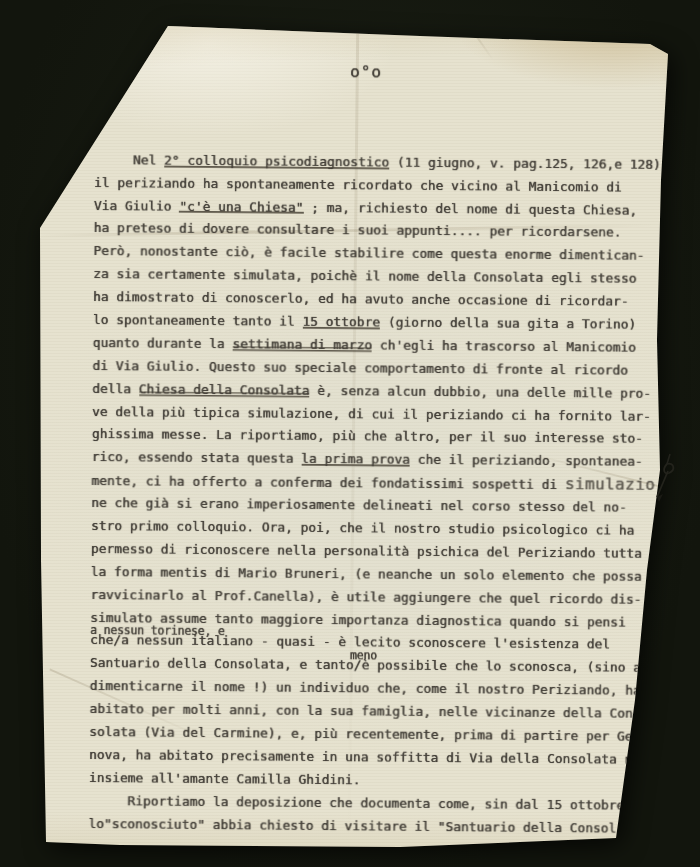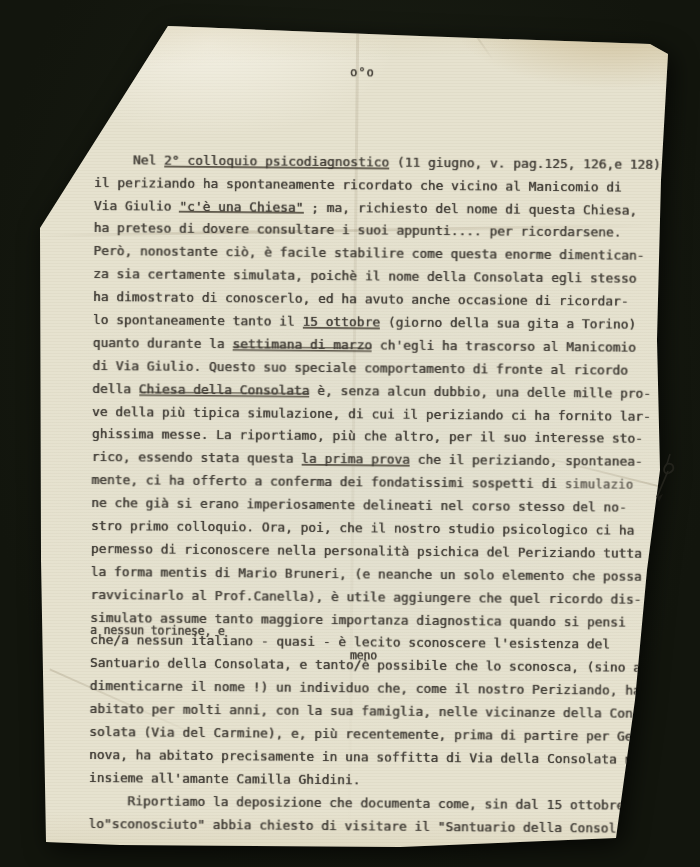--- a/index.html
+++ b/index.html
@@ -38,31 +38,31 @@
       background:linear-gradient(90deg,rgba(120,105,75,.4),transparent);}
   .c5{left:430px;top:26px;width:80px;height:2px;transform:rotate(55deg);
       background:linear-gradient(90deg,transparent,rgba(120,105,75,.4),transparent);}
   .text-block{
     position:absolute;left:95px;top:80px;width:600px;
     transform:rotate(.5deg);transform-origin:0 0;
     font-size:12.9px;line-height:22.9px;color:#45413a;white-space:pre;
     text-shadow:0 0 .7px rgba(62,58,50,.9), .4px .3px .5px rgba(62,58,50,.4);
     filter:blur(.22px);
   }
-  .mark{position:absolute;top:-21px;left:255px;font-size:12px;letter-spacing:1px;}
+  .mark{position:absolute;top:-21px;left:255px;font-size:16px;letter-spacing:1px;}
   .line{position:relative;height:22.9px;}
   .u{background-image:linear-gradient(rgba(70,64,52,.85),rgba(70,64,52,.85));
      background-repeat:no-repeat;background-size:100% 1.8px;background-position:0 97%;}
   .uu{background-image:linear-gradient(rgba(70,64,52,.85),rgba(70,64,52,.85)),
                        linear-gradient(rgba(70,64,52,.7),rgba(70,64,52,.7));
       background-repeat:no-repeat;
       background-size:100% 1.5px,100% 1.5px;
       background-position:0 100%, 0 calc(100% - 3px);}
   .insert{position:absolute;top:-10px;font-size:11.5px;letter-spacing:-.2px;}
-  .light{opacity:.8;letter-spacing:.4px;font-size:12px;}
+  .light{opacity:.8;letter-spacing:.4px;font-size:16px;}
   .pin{position:absolute;left:648px;top:450px;}
 </style>
 </head>
 <body>
 
 <div class="stage">
   <div class="paper-wrap">
     <div class="paper">
       <div class="crease c1"></div>
       <div class="crease c2"></div>

